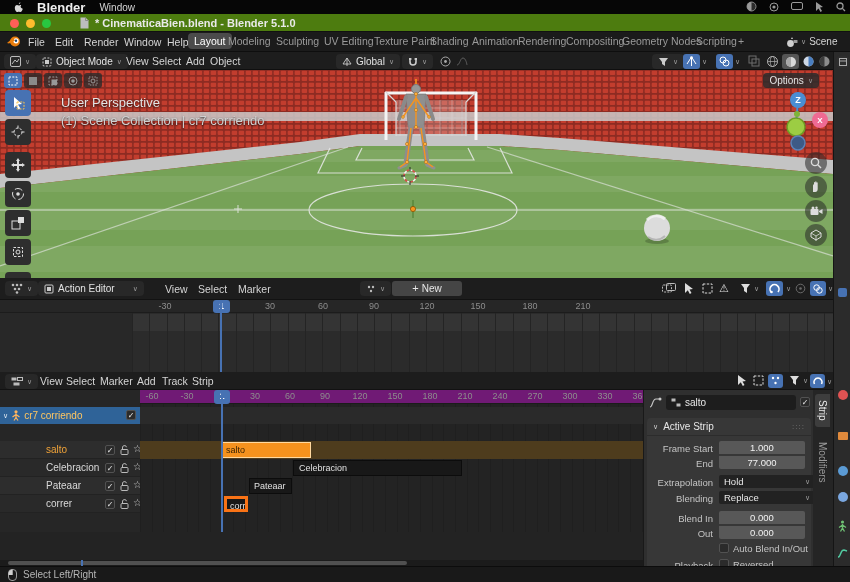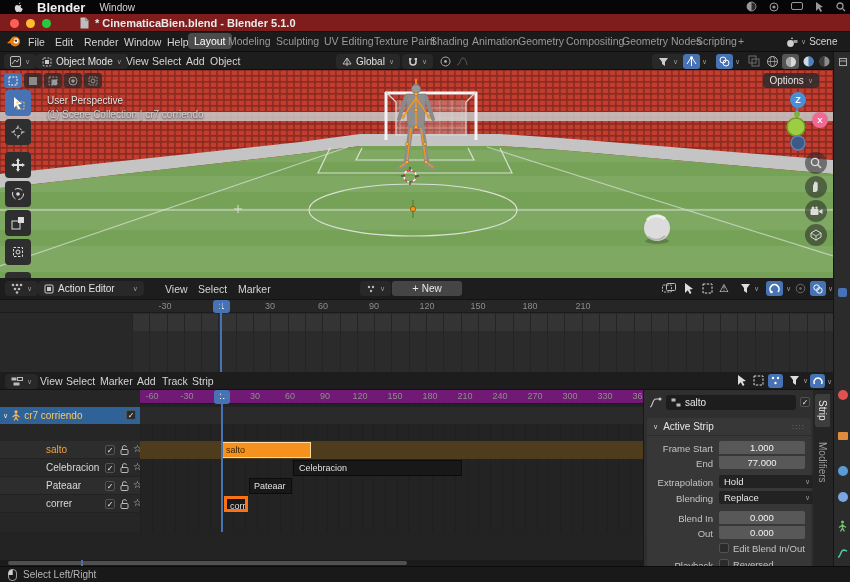--- a/index.html
+++ b/index.html
@@ -63,21 +63,21 @@
         </span>
       <span class="ico">
           <svg width="10" height="10" viewBox="0 0 10 10">
             <circle cx="4" cy="4" r="3" fill="none" stroke="#999" stroke-width="1.3"></circle>
             <line x1="6.4" y1="6.4" x2="9" y2="9" stroke="#999" stroke-width="1.3"></line>
           </svg>
         </span>
     </span>
   </div>
 
-  <div class="abs" style="left:0;top:14px;width:850px;height:18px;background:#7f1d1d;border-bottom:1px solid #111;box-sizing:border-box;padding-left:8px;">
+  <div class="abs" style="left:0;top:14px;width:850px;height:18px;background:#4d7c0f;border-bottom:1px solid #111;box-sizing:border-box;padding-left:8px;">
     <span class="abs" style="left:10px;top:5px;width:9px;height:9px;border-radius:50%;background:#ff5f57;"></span>
     <span class="abs" style="left:26px;top:5px;width:9px;height:9px;border-radius:50%;background:#febc2e;"></span>
     <span class="abs" style="left:42px;top:5px;width:9px;height:9px;border-radius:50%;background:#28c840;"></span>
     <span class="abs ico" style="left:80px;top:3px;">
       <svg width="9" height="12" viewBox="0 0 9 12">
           <path d="M0.5 0.5h5l3 3v8h-8z" fill="#bdbdbd"></path>
           <path d="M5.5 0.5v3h3" fill="none" stroke="#8b8b8b"></path>
         </svg>
     </span>
     <span class="abs" style="left:95px;top:3px;font-size:11px;font-weight:bold;color:#e9e9e9;white-space:nowrap;">* CinematicaBien.blend - Blender 5.1.0</span>
@@ -98,21 +98,21 @@
     <span class="abs menu" style="left:124px;top:4px;">Window</span>
     <span class="abs menu" style="left:167px;top:4px;">Help</span>
 
     <span class="abs wsp active" style="left:180px;top:1px;margin-left:8px;">Layout</span>
     <span class="abs wsp" style="left:222px;top:1px;">Modeling</span>
     <span class="abs wsp" style="left:270px;top:1px;">Sculpting</span>
     <span class="abs wsp" style="left:318px;top:1px;">UV Editing</span>
     <span class="abs wsp" style="left:368px;top:1px;">Texture Paint</span>
     <span class="abs wsp" style="left:424px;top:1px;">Shading</span>
     <span class="abs wsp" style="left:466px;top:1px;">Animation</span>
-    <span class="abs wsp" style="left:512px;top:1px;">Geometry</span>
+    <span class="abs wsp" style="left:512px;top:1px;">Rendering</span>
     <span class="abs wsp" style="left:560px;top:1px;">Compositing</span>
     <span class="abs wsp" style="left:616px;top:1px;">Geometry Nodes</span>
     <span class="abs wsp" style="left:690px;top:1px;">Scripting</span>
     <span class="abs wsp" style="left:732px;top:1px;">+</span>
 
     <span class="abs row" style="left:786px;top:2px;width:60px;height:15px;gap:3px;">
       <span class="ico">
           <svg width="12" height="12" viewBox="0 0 12 12">
             <circle cx="4.5" cy="7.5" r="3.4" fill="#cfcfcf"></circle>
             <path d="M6 1l1 2h-2z" fill="#cfcfcf"></path>
@@ -372,21 +372,21 @@
             <circle cx="5" cy="5" r="2" fill="none" stroke="#999"></circle>
           </svg>
         </span>
     </div>
 
     <span class="abs chip" style="right:14px;top:21px;background:#2b2b2bd9;">
       <span>Options</span>
       <span class="chev">∨</span>
     </span>
 
-    <div class="abs" style="left:47px;top:43px;color:#e4e4e4;text-shadow:0 1px 2px rgba(0,0,0,0.8);font-size:10px;">
+    <div class="abs" style="left:61px;top:43px;color:#e4e4e4;text-shadow:0 1px 2px rgba(0,0,0,0.8);font-size:13px;">
       <div>User Perspective</div>
       <div style="margin-top:3px;color:#d0d0d0;">(1) Scene Collection | cr7 corriendo</div>
     </div>
 
     <div class="abs" style="left:5px;top:38px;display:flex;flex-direction:column;gap:3px;">
       <span class="toolbtn" style="background:#4772b3;">
           <svg width="14" height="14" viewBox="0 0 14 14">
             <path d="M3 1l8 7-4 .5 2.5 4-2 1-2.3-4L3 12z" fill="#fff"></path>
             <rect x="6" y="6" width="7" height="7" fill="none" stroke="#f7c14d" stroke-dasharray="2 1.3"></rect>
           </svg>
@@ -769,21 +769,21 @@
           <span>Replace</span>
           <span class="chev">∨</span>
         </span>
 
         <span class="abs sblabel" style="left:0;top:95px;width:66px;">Blend In</span>
         <span class="abs fieldval" style="left:72px;top:93px;width:86px;height:13px;border-radius:2px 2px 0 0;">0.000</span>
         <span class="abs sblabel" style="left:0;top:110px;width:66px;">Out</span>
         <span class="abs fieldval" style="left:72px;top:108px;width:86px;height:13px;border-radius:0 0 2px 2px;">0.000</span>
 
         <span class="tglbox abs" style="left:72px;top:125px;"></span>
-        <span class="abs" style="left:86px;top:125px;font-size:9.5px;color:#c4c4c4;white-space:nowrap;">Edit Blend In/Out</span>
+        <span class="abs" style="left:86px;top:125px;font-size:9.5px;color:#c4c4c4;white-space:nowrap;">Auto Blend In/Out</span>
 
         <span class="abs sblabel" style="left:0;top:142px;width:66px;">Playback</span>
         <span class="tglbox abs" style="left:72px;top:141px;"></span>
         <span class="abs" style="left:86px;top:141px;font-size:9.5px;color:#c4c4c4;">Reversed</span>
       </div>
     </div>
 
     <div class="abs" style="left:813px;top:18px;width:20px;height:176px;background:#252525;">
       <span class="abs vlabel" style="left:2px;top:4px;background:#3d3d3d;color:#eee;padding:6px 2px;border-radius:3px 0 0 3px;">Strip</span>
       <span class="abs vlabel" style="left:4px;top:52px;color:#9a9a9a;">Modifiers</span>

